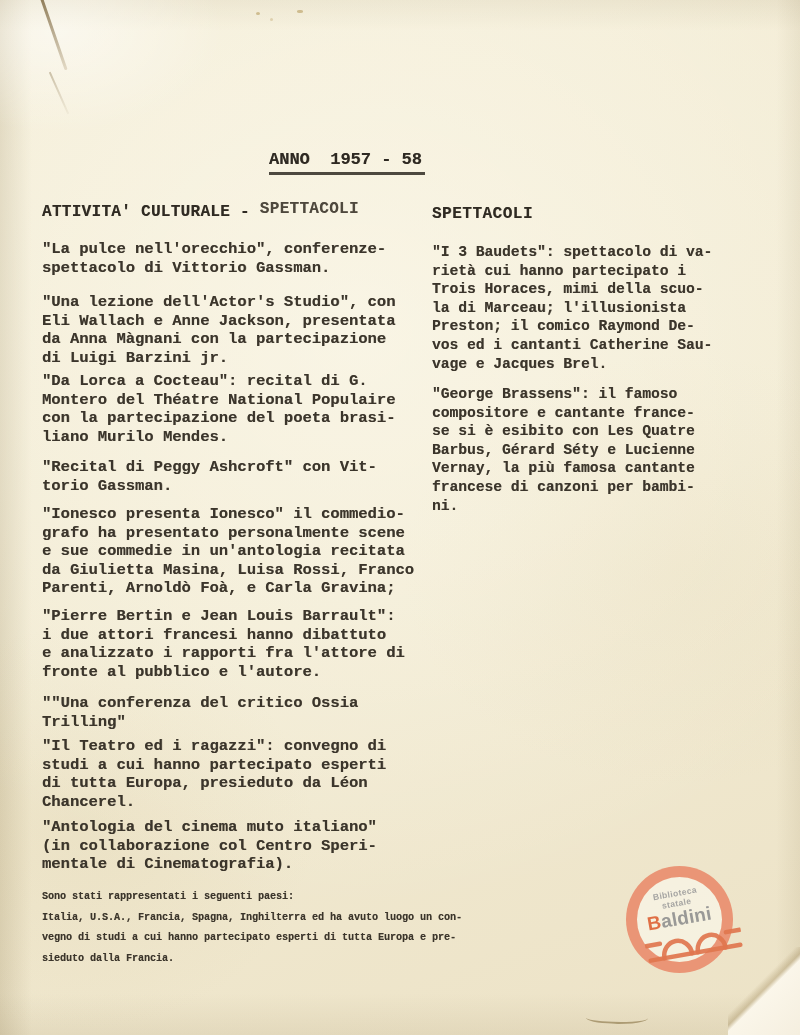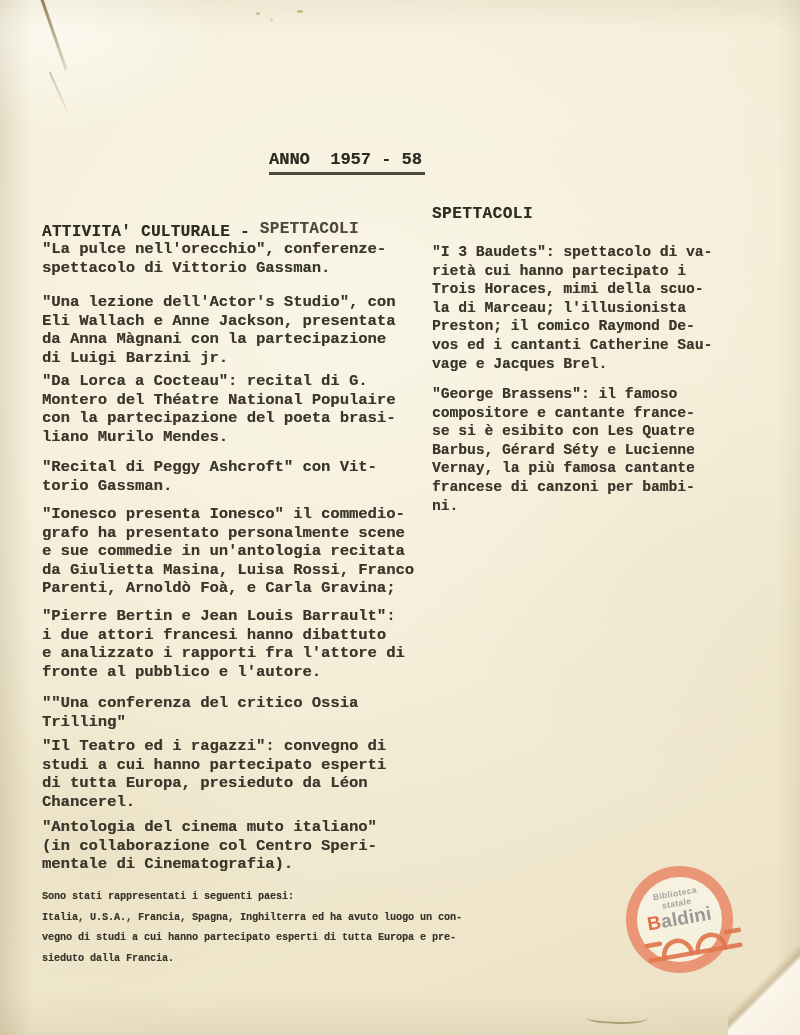--- a/index.html
+++ b/index.html
@@ -24,21 +24,21 @@
     white-space:pre;
     margin:0;
     text-shadow:0.3px 0.3px 0.4px rgba(59,53,43,0.55);
   }
   .lcol{left:42px;font-size:15.5px;line-height:18.6px;}
   .rcol{left:432px;font-size:14.6px;line-height:18.6px;}
   .doc-title{
     left:269px;top:150px;font-size:17px;line-height:20px;color:#2e2922;
     border-bottom:3px solid rgba(47,42,34,0.85);padding:0 3px 2px 0;
   }
-  .col-header{top:203px;font-size:16px;color:#2f2a22;letter-spacing:0.3px;margin-top:20px;}
+  .col-header{top:203px;font-size:16px;color:#2f2a22;letter-spacing:0.3px;}
   .col-header .raised{display:inline-block;transform:translateY(-3px);color:#4e483d;text-shadow:0.2px 0.2px 0.3px rgba(78,72,61,0.4);}
   .rcol-header{left:432px;top:205px;font-size:16px;letter-spacing:0.5px;color:#2f2a22;}
   .footer-par{left:42px;top:887px;font-size:10px;line-height:20.7px;}
 
   
   .stamp{
     position:absolute;left:626px;top:866px;width:107px;height:107px;
     border-radius:50%;box-sizing:border-box;
     border:11px solid rgba(233,140,106,0.90);
     background:rgba(252,249,240,0.58);

